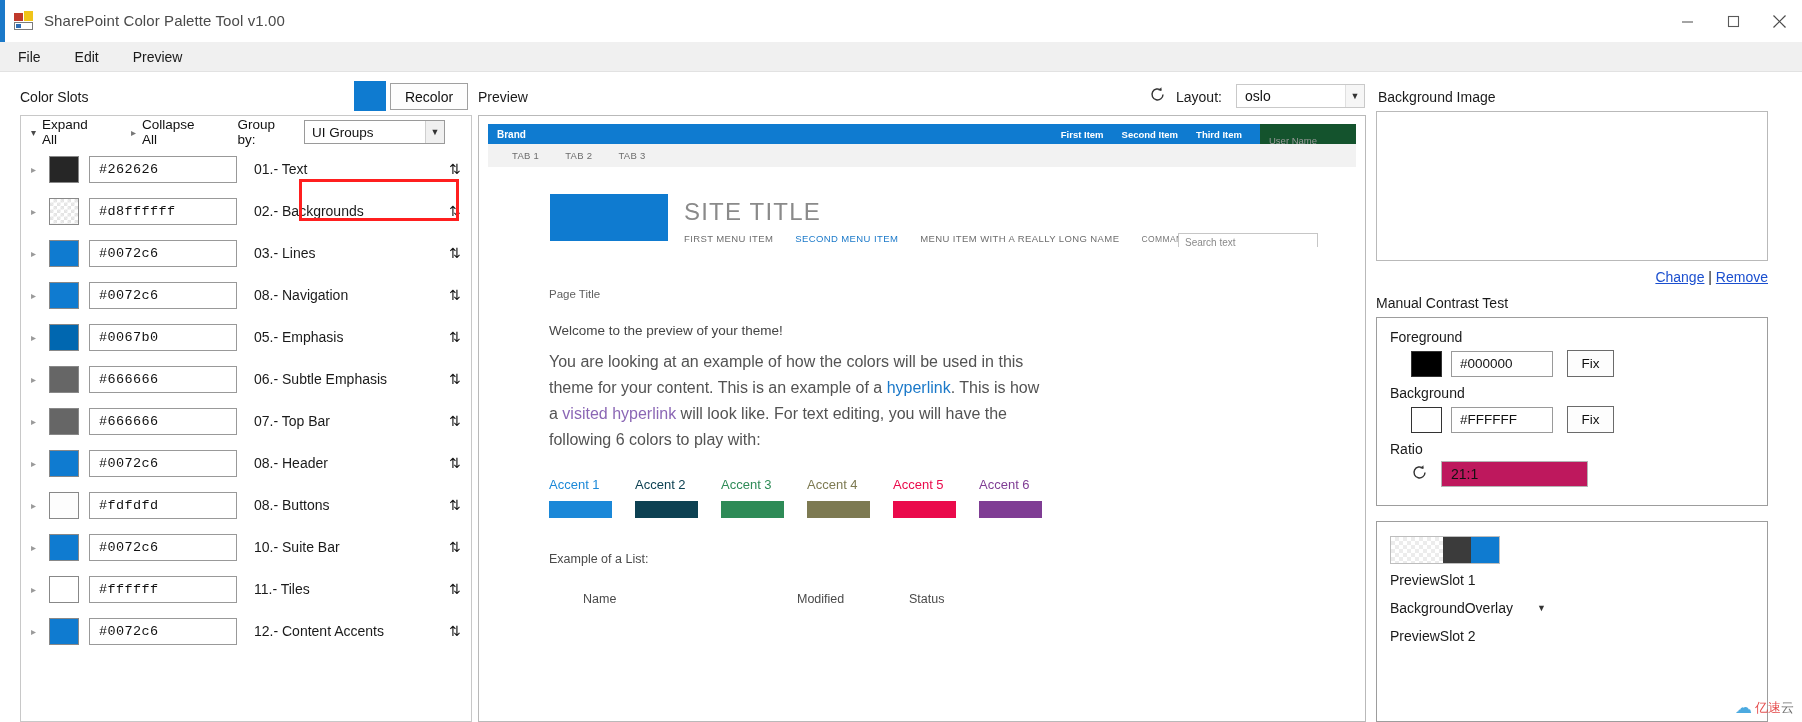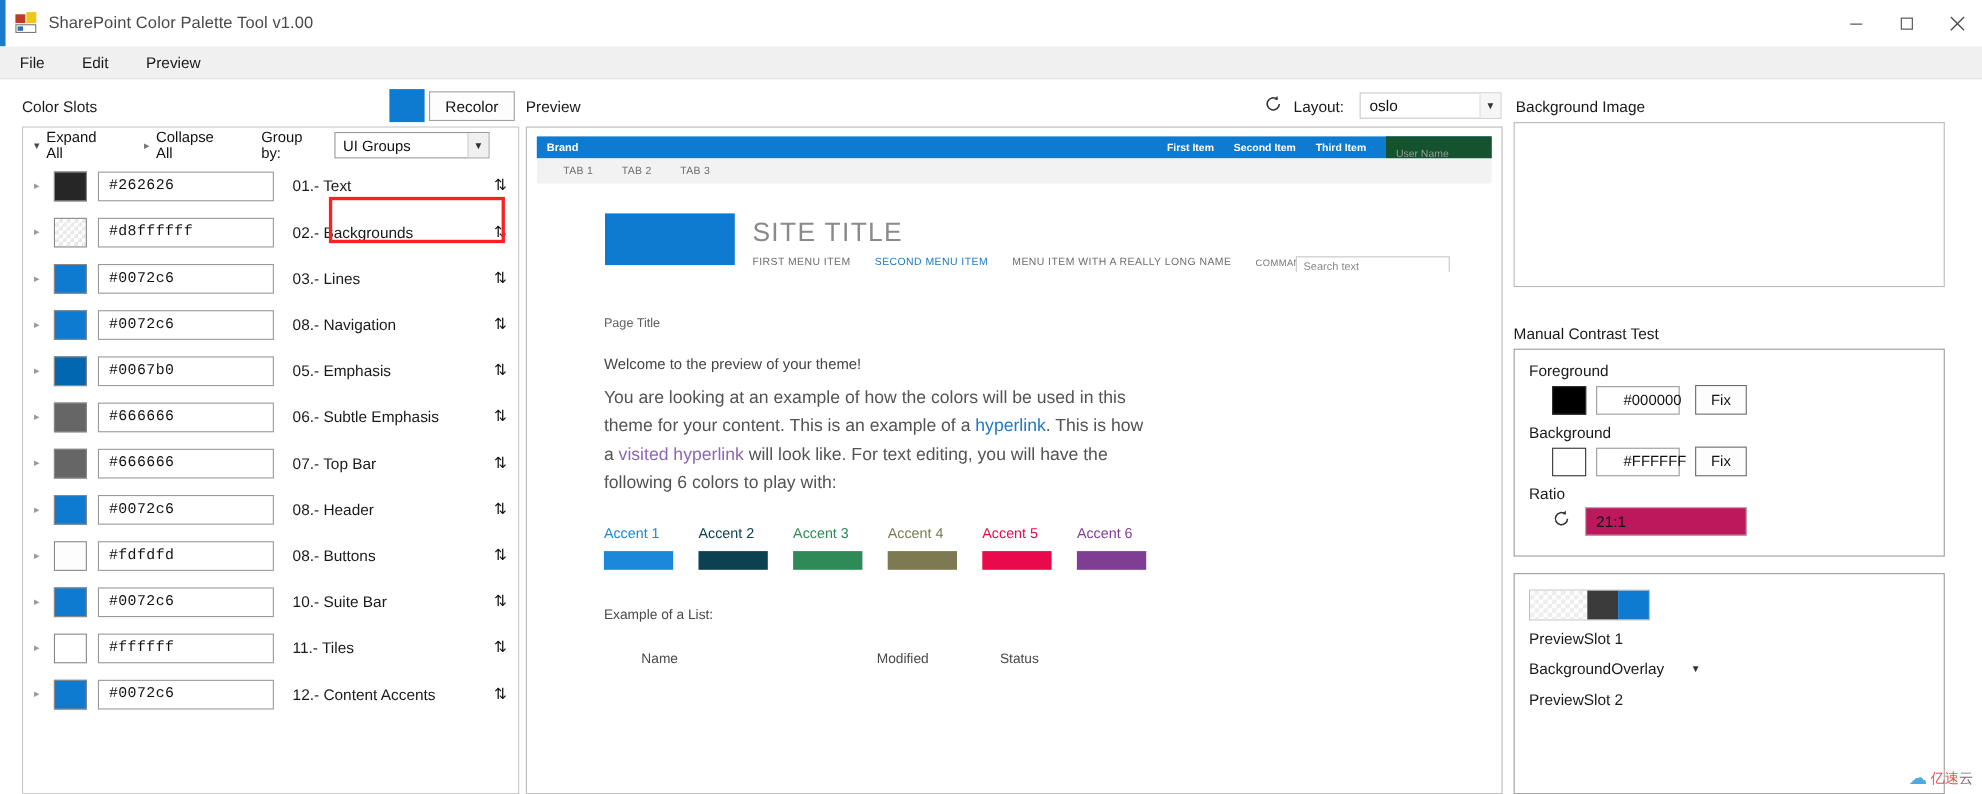--- a/index.html
+++ b/index.html
@@ -90,21 +90,21 @@
   }
   .slot-tri{ width:18px; color:#9a9a9a; font-size:10px; }
   .slot-swatch{ width:30px; height:27px; border:1px solid #888; flex:none; margin-right:10px; }
   .slot-swatch.checker{
     background-image:
       linear-gradient(45deg,#e4e4e4 25%,transparent 25%,transparent 75%,#e4e4e4 75%),
       linear-gradient(45deg,#e4e4e4 25%,transparent 25%,transparent 75%,#e4e4e4 75%);
     background-size:7px 7px; background-position:0 0,3.5px 3.5px; background-color:#fff;
   }
   .slot-hex{
-    width:160px; height:27px; border:1px solid #999; background:#fff;
+    width:148px; height:27px; border:1px solid #999; background:#fff;
     font-family:"Liberation Mono", monospace; font-size:13.5px; color:#111;
     display:flex; align-items:center; padding-left:9px; letter-spacing:.4px; flex:none;
   }
   .slot-name{ margin-left:17px; font-size:14px; color:#1a1a1a; flex:1; }
   .slot-sort{
     width:34px; text-align:center; font-size:14px; color:#111; letter-spacing:-2px;
     font-family:"DejaVu Sans", sans-serif;
   }
 
   
@@ -189,22 +189,22 @@
   .chg-rem a{ color:#1b4fcf; text-decoration:underline; }
   .mct-lbl{ position:absolute; left:4px; top:222px; font-size:14px; color:#1a1a1a; }
   .mct-box{
     position:absolute; left:4px; top:244px; width:392px; height:189px;
     border:1px solid #9d9d9d; background:#fff;
   }
   .mct-row-lbl{ font-size:14px; color:#1a1a1a; padding-left:13px; }
   .mct-row{ display:flex; align-items:center; padding-left:34px; }
   .mct-sw{ width:31px; height:26px; border:1px solid #333; flex:none; }
   .mct-hex{
-    width:76px; height:26px; border:1px solid #9a9a9a; background:#fff; margin-left:9px;
-    font-size:13.5px; color:#111; display:flex; align-items:center; padding-left:24px; flex:none;
+    width:102px; height:26px; border:1px solid #9a9a9a; background:#fff; margin-left:9px;
+    font-size:13.5px; color:#111; display:flex; align-items:center; padding-left:8px; flex:none;
   }
   .mct-fix{
     width:47px; height:27px; border:1px solid #6b6b6b; background:#fdfdfd; margin-left:14px;
     font-size:13.5px; color:#111; display:flex; align-items:center; justify-content:center; flex:none;
   }
   .ratio-row{ display:flex; align-items:center; padding-left:34px; }
   .ratio-val{
     width:147px; height:26px; border:1px solid #b4b4b4; background:#be185d; margin-left:13px;
     font-size:14px; color:#111; display:flex; align-items:center; padding-left:9px;
   }
@@ -478,20 +478,25 @@
           <span class="lh-mod">Modified</span>
           <span>Status</span>
         </div>
       </div>
     </div>
   </div>
 
   <div class="right-panel">
     <div class="bg-img-lbl">Background Image</div>
     <div class="bg-img-box"></div>
+    <div class="chg-rem">
+      <a href="#">Change</a>
+      <span>|</span>
+      <a href="#">Remove</a>
+    </div>
 
     <div class="mct-lbl">Manual Contrast Test</div>
     <div class="mct-box">
       <div class="mct-row-lbl" style="margin-top:11px;">Foreground</div>
       <div class="mct-row" style="margin-top:5px;">
         <span class="mct-sw" style="background:#000000"></span>
         <span class="mct-hex">#000000</span>
         <span class="mct-fix">Fix</span>
       </div>
       <div class="mct-row-lbl" style="margin-top:8px;">Background</div>

